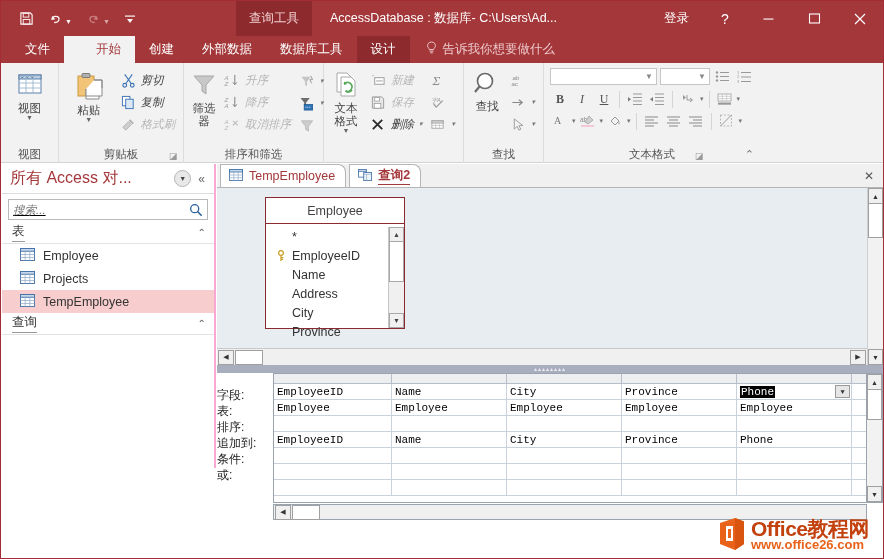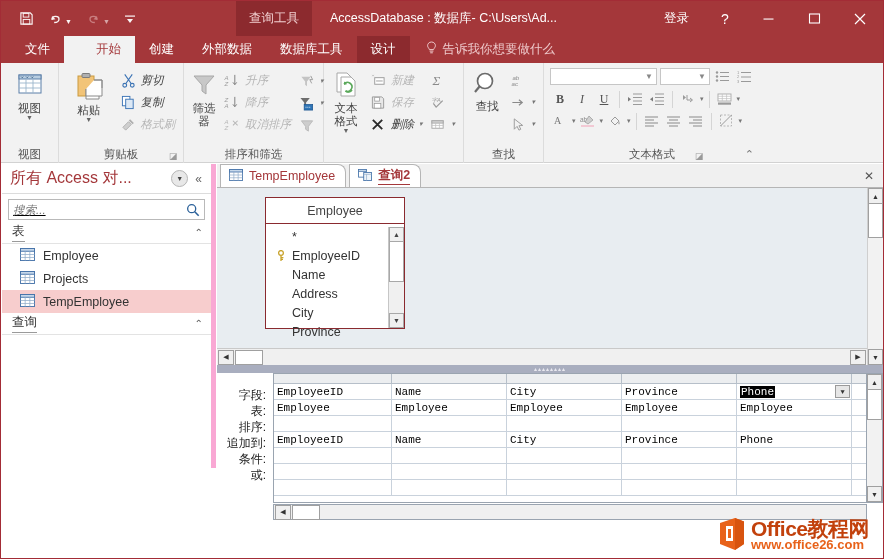--- a/index.html
+++ b/index.html
@@ -130,21 +130,21 @@
   }
   .vsep { width:1px; height:17px; background:#d5d5d5; margin:0 3px; }
   .ribbon-collapse {
     position: absolute; right: 6px; bottom: 2px; font-size: 11px; color: #777;
   }
 
   
   .navpane {
     position: absolute; left: 1px; top: 163px; width: 214px; height: 304px;
     background: #ffffff;
-    border-right: 5px solid #f9a8d4;
+    border-right: 2px solid #f9a8d4;
   }
   .nav-header {
     height: 30px; display: flex; align-items: center;
     padding: 0 5px 0 8px; border-bottom: 1px solid #dcdcdc;
   }
   .nav-title {
     color: #a4373a; font-size: 16px; flex: 1; white-space: nowrap; overflow: hidden;
   }
   .nav-drop {
     width: 17px; height: 17px; border-radius: 50%;
@@ -274,21 +274,21 @@
   
   .qd-bottom {
     position: absolute; left: 216px; top: 372px; width: 666px; height: 159px;
     background: #ffffff;
   }
   .grid-labels {
     position: absolute; left: 0; top: 14px; width: 55px;
     font-family: "Liberation Sans", sans-serif;
   }
   .grid-label {
-    height: 16px; line-height: 16px; text-align: right;
+    height: 16px; line-height: 16px; 
     font-size: 12px; color: #222; padding-right: 6px;
   }
   .grid-wrap {
     position: absolute; left: 56px; top: 0px; width: 594px; height: 130px;
     border: 1px solid #9aa4b0; background: #ffffff;
     overflow: hidden;
   }
   .grid-headrow {
     display: flex; height: 10px; background: #eceef0;
     border-bottom: 1px solid #b6bfc9;

